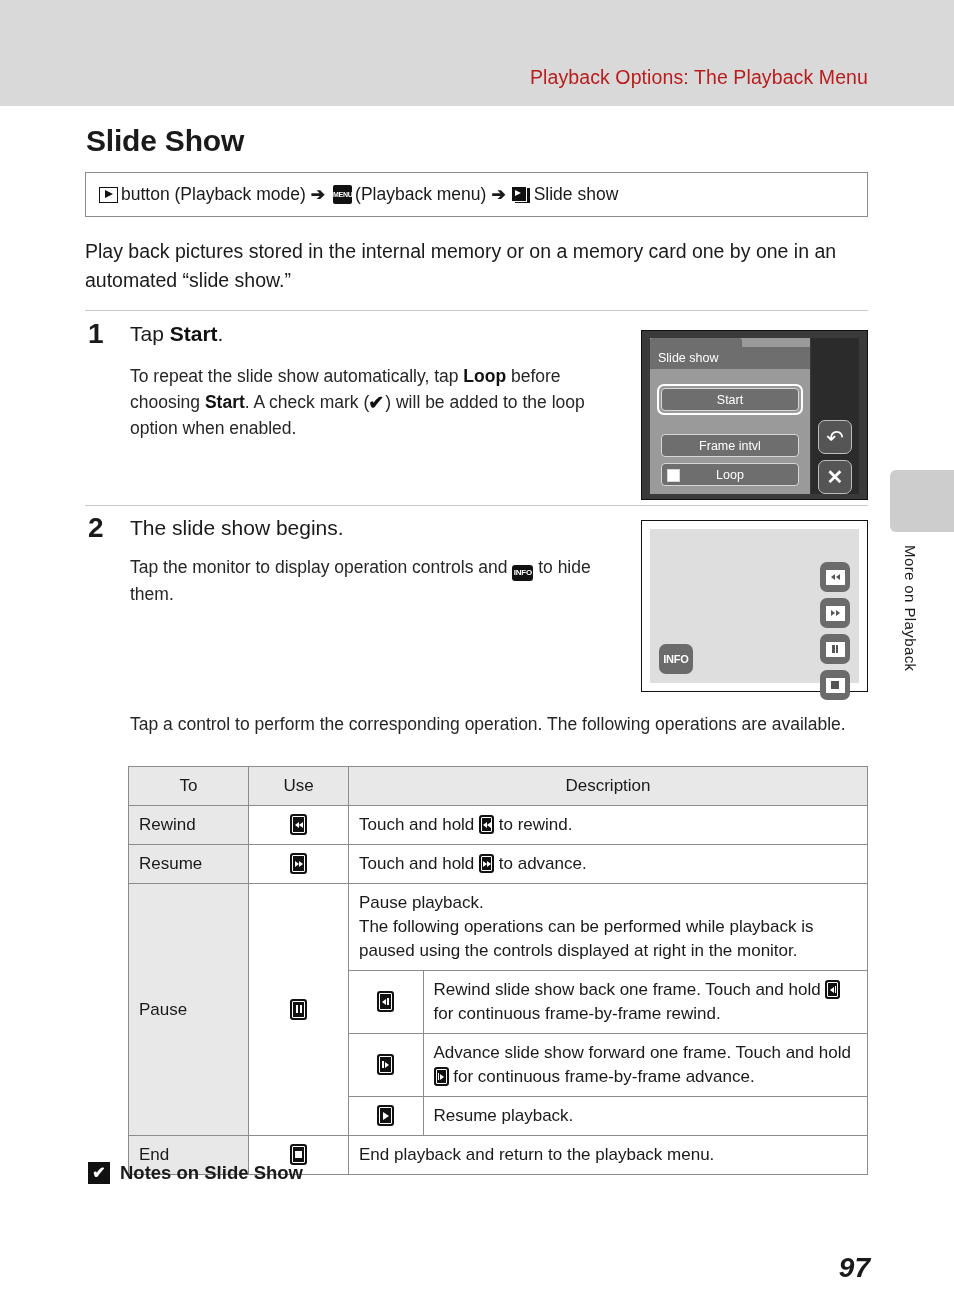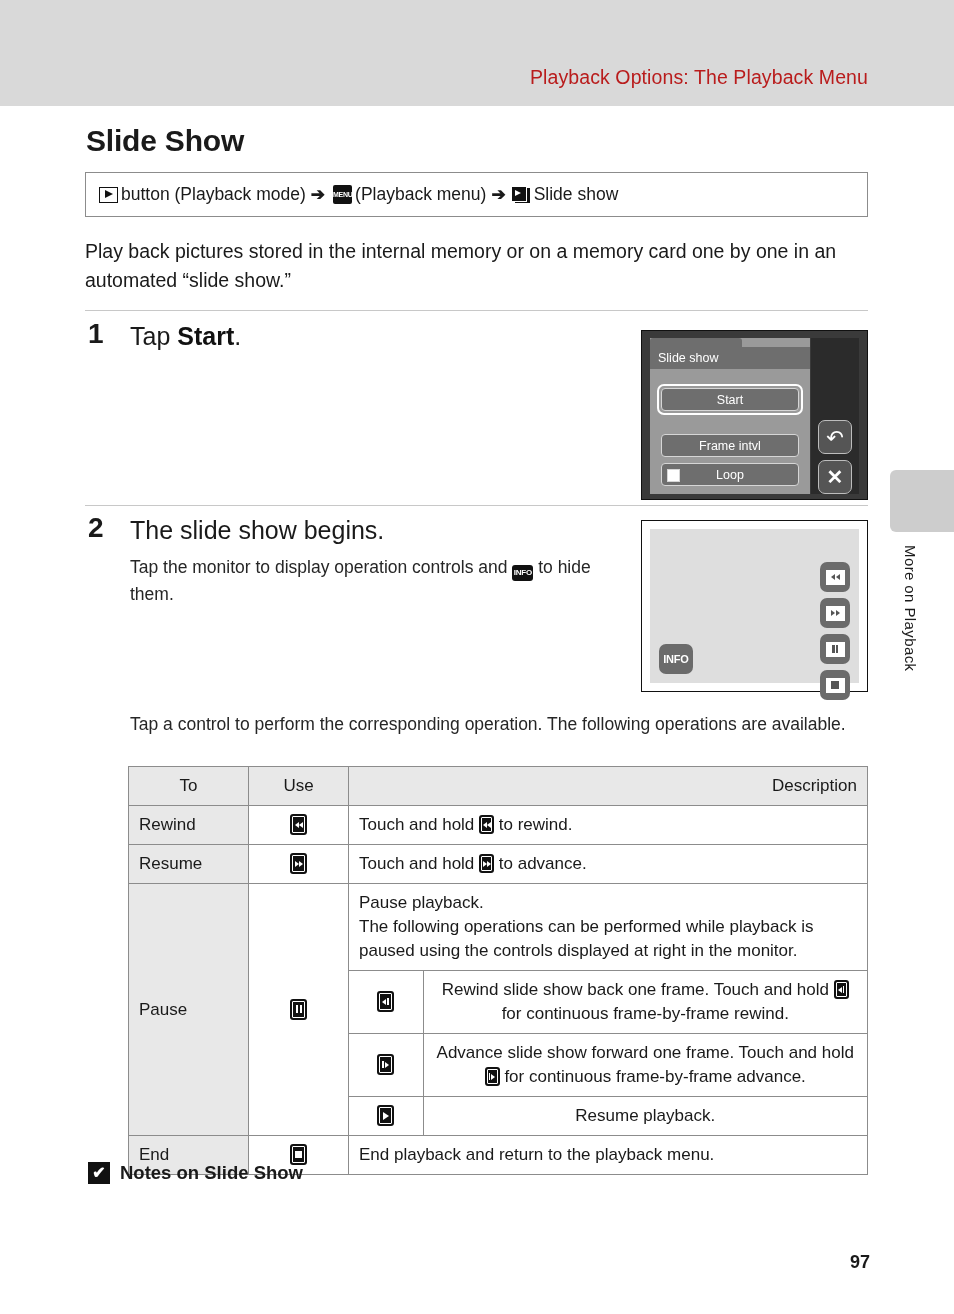--- a/index.html
+++ b/index.html
@@ -59,21 +59,21 @@
     position:absolute; left:85px; width:783px; height:1px; background:#c8c8c8;
   }
   .rule.r1{ top:310px; }
   .rule.r2{ top:505px; }
   .step-num{
     position:absolute; left:88px;
     font-size:28px; font-weight:bold; line-height:1;
   }
   .step-head{
     position:absolute; left:130px;
-    font-size:25px; line-height:1.15;
+    font-size:21px; line-height:1.15;
   }
   .step-body{
     position:absolute; left:130px; width:480px;
     font-size:17.5px; line-height:26px; color:#262626;
   }
   .step-body p{ margin:0 0 13px 0; }
   .step-body p:last-child{ margin-bottom:0; }
 
   b{ font-weight:bold; color:#111; }
 
@@ -241,25 +241,25 @@
   }
 
   
   .op-table{
     position:absolute; left:128px; top:766px; width:740px;
     border-collapse:collapse; font-size:17px; color:#1a1a1a;
     table-layout:fixed;
   }
   .op-table td, .op-table th{
     border:1px solid #8c8c8c; padding:7px 10px; font-weight:normal;
-    vertical-align:middle; line-height:24px;text-align:center;
+    vertical-align:middle; line-height:24px;
   }
   .op-table .col-to{ width:120px; text-align:center; background:#e8e8e8; }
   .op-table .col-use{ width:100px; text-align:center; }
-  .op-table thead th{ background:#e8e8e8; text-align:right; }
+  .op-table thead th{ background:#e8e8e8; text-align:center; }
   .op-table thead th.col-use{ background:#e8e8e8; }
   .op-table td.cell-to{ background:#e8e8e8; text-align:left; }
   .op-table td.desc{ text-align:left; }
   .nested{ width:100%; border-collapse:collapse; }
   .nested td{ border:1px solid #8c8c8c; padding:7px 10px; line-height:24px; }
   .nested td.nico{ width:74px; text-align:center; }
   .nopad{ padding:0 !important; border:1px solid #8c8c8c; }
   .nested tr:first-child td{ border-top:none; }
   .nested tr:last-child td{ border-bottom:none;margin-left:32px; }
   .nested td:first-child{ border-left:none; }
@@ -286,21 +286,21 @@
   .ico-book{
     display:inline-block; width:19px; height:14px; position:relative;
     vertical-align:-2px; margin-right:1px;
   }
   .ico-book::before{
     content:"\1F4D6"; position:absolute; left:0; top:-4px; font-size:15px;
   }
 
   .page-no{
     position:absolute; right:84px; top:1252px;
-    font-size:18px; font-weight:bold; 
+    font-size:28px; font-weight:bold; font-style:italic;
   }
 </style>
 </head>
 <body>
 
 <div class="header-band"></div>
 <div class="header-title">Playback Options: The Playback Menu</div>
 
 <div class="side-tab-block"></div>
 <div class="side-tab-text">More on Playback</div>
@@ -323,20 +323,21 @@
 <div class="intro">Play back pictures stored in the internal memory or on a memory card one by one in an automated “slide show.”</div>
 
 <div class="rule r1"></div>
 <div class="rule r2"></div>
 
 <div class="step-num" style="top:320px;">1</div>
 <div class="step-head" style="top:322px;">
   <span>Tap </span><b>Start</b><span>.</span>
 </div>
 <div class="step-body" style="top:363px;">
+  <p><span>To repeat the slide show automatically, tap </span><b>Loop</b><span> before choosing </span><b>Start</b><span>. A check mark (</span><span class="ico-check"></span><span>) will be added to the loop option when enabled.</span></p>
 </div>
 
 <div class="screen1">
   <div class="s1-main">
     <div class="s1-tabnotch"></div>
     <div class="s1-titlebar">Slide show</div>
     <div class="s1-sel"></div>
     <div class="s1-btn start">Start</div>
     <div class="s1-btn frame">Frame intvl</div>
     <div class="s1-btn loop">

